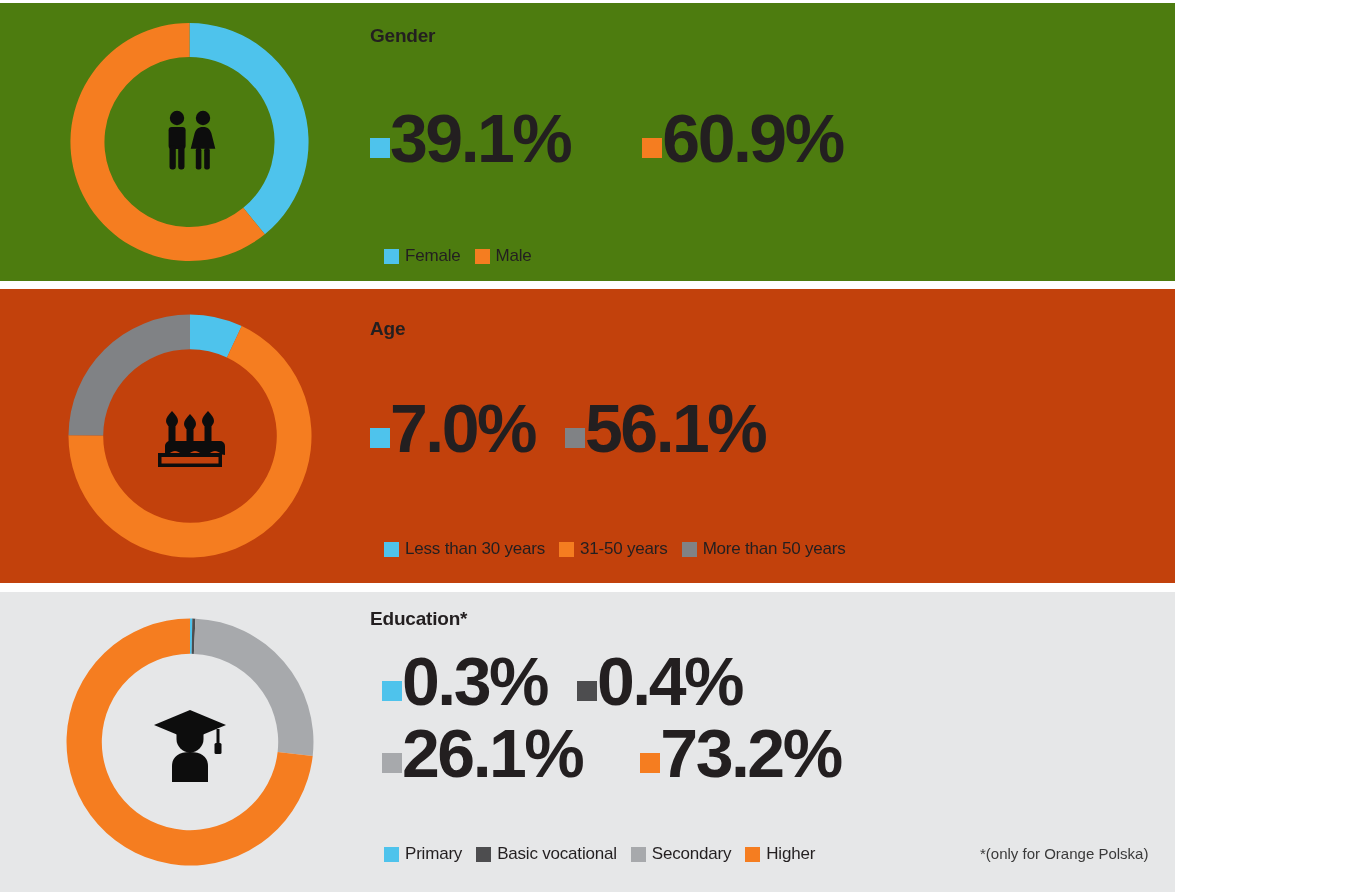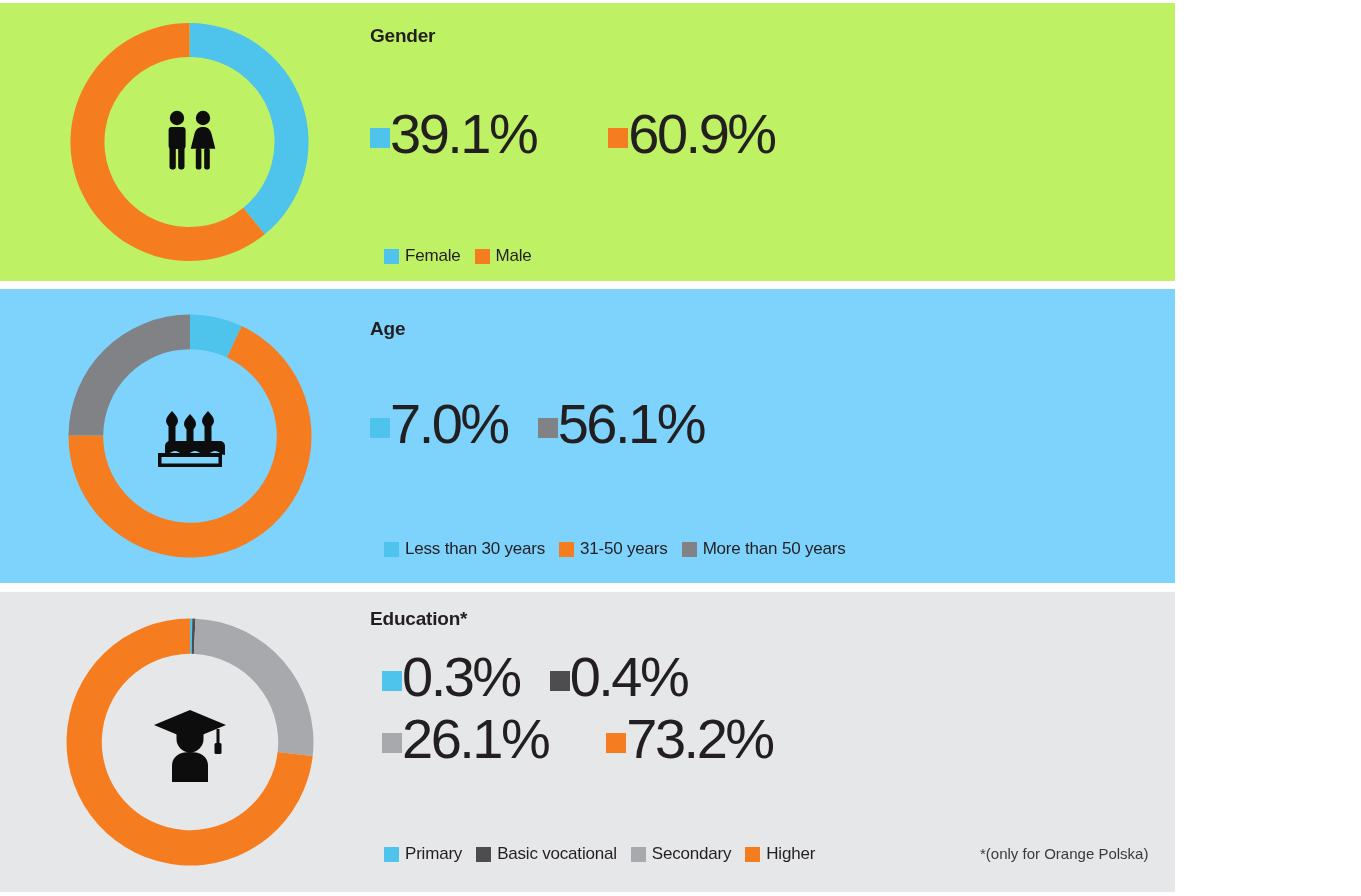--- a/index.html
+++ b/index.html
@@ -15,22 +15,22 @@
     overflow: hidden;
     position: relative;
   }
 
   .card {
     position: absolute;
     left: 0;
     width: 1175px;
     box-sizing: border-box;
   }
-  .card-gender    { top: 3px;   height: 278px; background: #bef264; text-align: right; }
-  .card-age       { top: 289px; height: 294px; background: #7dd3fc; }
+  .card-gender    { top: 3px;   height: 278px; background: #4d7c0f; text-align: right; }
+  .card-age       { top: 289px; height: 294px; background: #c2410c; }
   .card-education { top: 592px; height: 300px; background: #e6e7e8; }
 
   .donut-wrap {
     position: absolute;
     left: 68px;
     top: 50%;
     transform: translateY(-50%);
     width: 245px;
     height: 245px;
   }
@@ -81,22 +81,22 @@
     align-items: flex-end;
     white-space: nowrap;
   }
   .stat-swatch {
     width: 20px;
     height: 20px;
     flex: none;
     margin-bottom: 9px;
   }
   .stat-value {
-    font-size: 56px;
-    font-weight: normal;
+    font-size: 68px;
+    font-weight: bold;
     line-height: 0.82;
     letter-spacing: -2.5px;
     color: #231f20;
   }
 
   .legend {
     position: absolute;
     display: flex;
     align-items: center;
     white-space: nowrap;

